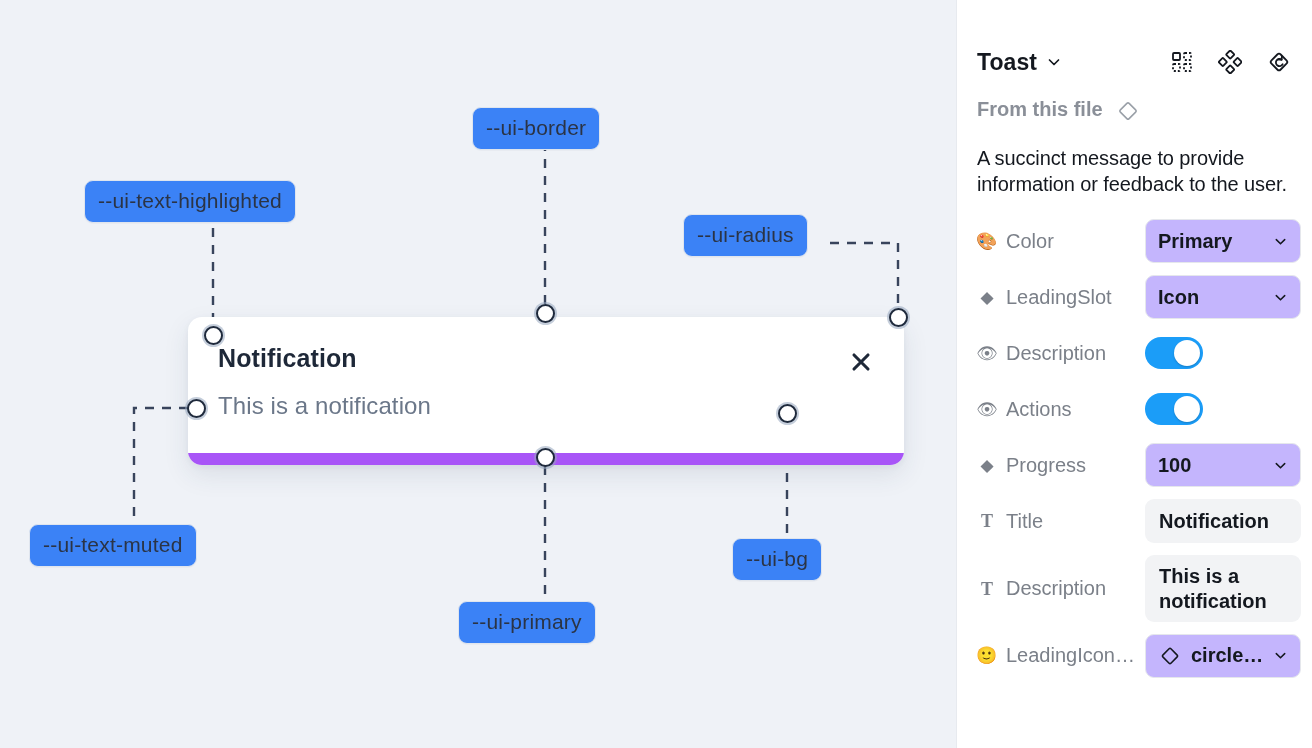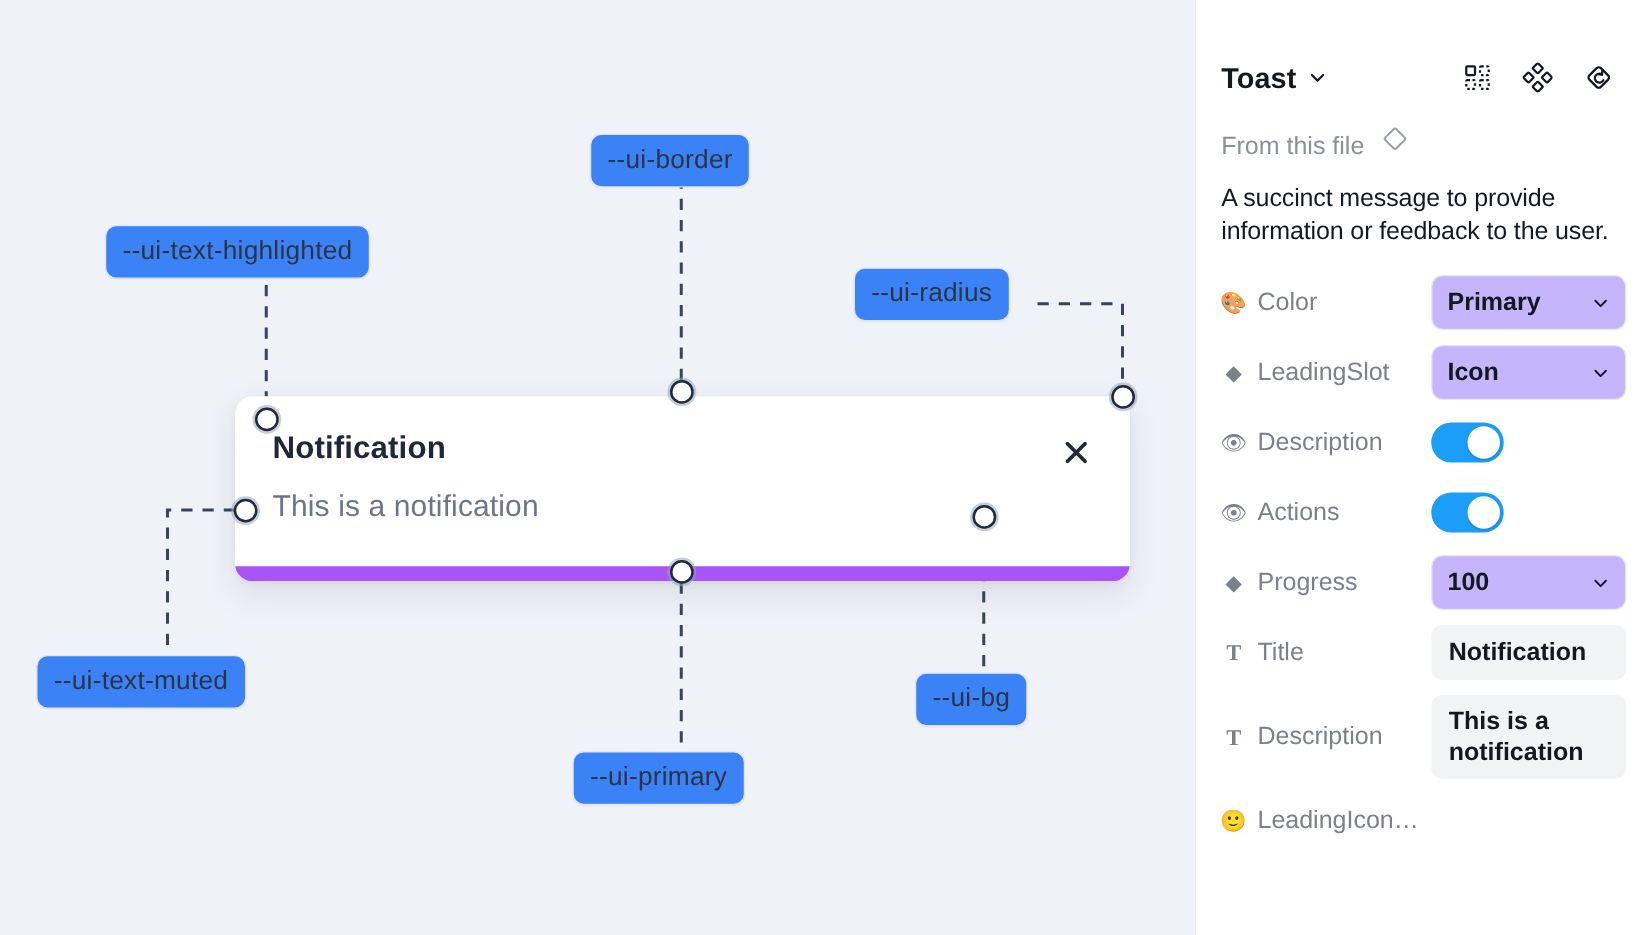--- a/index.html
+++ b/index.html
@@ -100,22 +100,23 @@
   }
   .caret {
     margin-left: 9px; display: inline-flex; color: #14181f;
   }
   .head-icons {
     margin-left: auto; display: flex; align-items: center; gap: 24px;
   }
   .head-icons > span { display: inline-flex; cursor: pointer; color: #14181f; }
 
   .from-file {
-    display: flex; align-items: flex-end; gap: 12px;
+    display: flex; align-items: flex-start; gap: 12px;
     margin-top: 8px;
+    font-weight: bold;
   }
   .from-file-label { font-size: 20px; color: #8a8f98; }
 
   .blurb {
     margin-top: 18px;
     font-size: 20px; line-height: 1.28;
     color: #14181f;
     letter-spacing: -.1px;
   }
 
@@ -370,17 +371,32 @@
         <span class="prop-ctl">
           <span class="field">This is a notification</span>
         </span>
       </div>
 
       <div class="prop-row">
         <span class="prop-label">
           <span class="prop-ico">🙂</span>
           <span>LeadingIcon…</span>
         </span>
+        <span class="prop-ctl">
+          <span class="select">
+            <span class="sel-diamond">
+              <svg width="24" height="24" viewBox="0 0 26 26" fill="none" stroke="#14181f" stroke-width="1.7" stroke-linejoin="round">
+                <rect x="6.8" y="6.8" width="12.4" height="12.4" rx="1.4" transform="rotate(45 13 13)"></rect>
+              </svg>
+            </span>
+            <span class="sel-val">circle…</span>
+            <span class="sel-caret">
+              <svg width="15" height="15" viewBox="0 0 16 16" fill="none" stroke="currentColor" stroke-width="1.6" stroke-linecap="round" stroke-linejoin="round">
+                  <path d="M3.5 6 L8 10.5 L12.5 6"></path>
+                </svg>
+            </span>
+          </span>
+        </span>
       </div>
 
     </div>
   </div>
 </div>
 
 </body></html>

